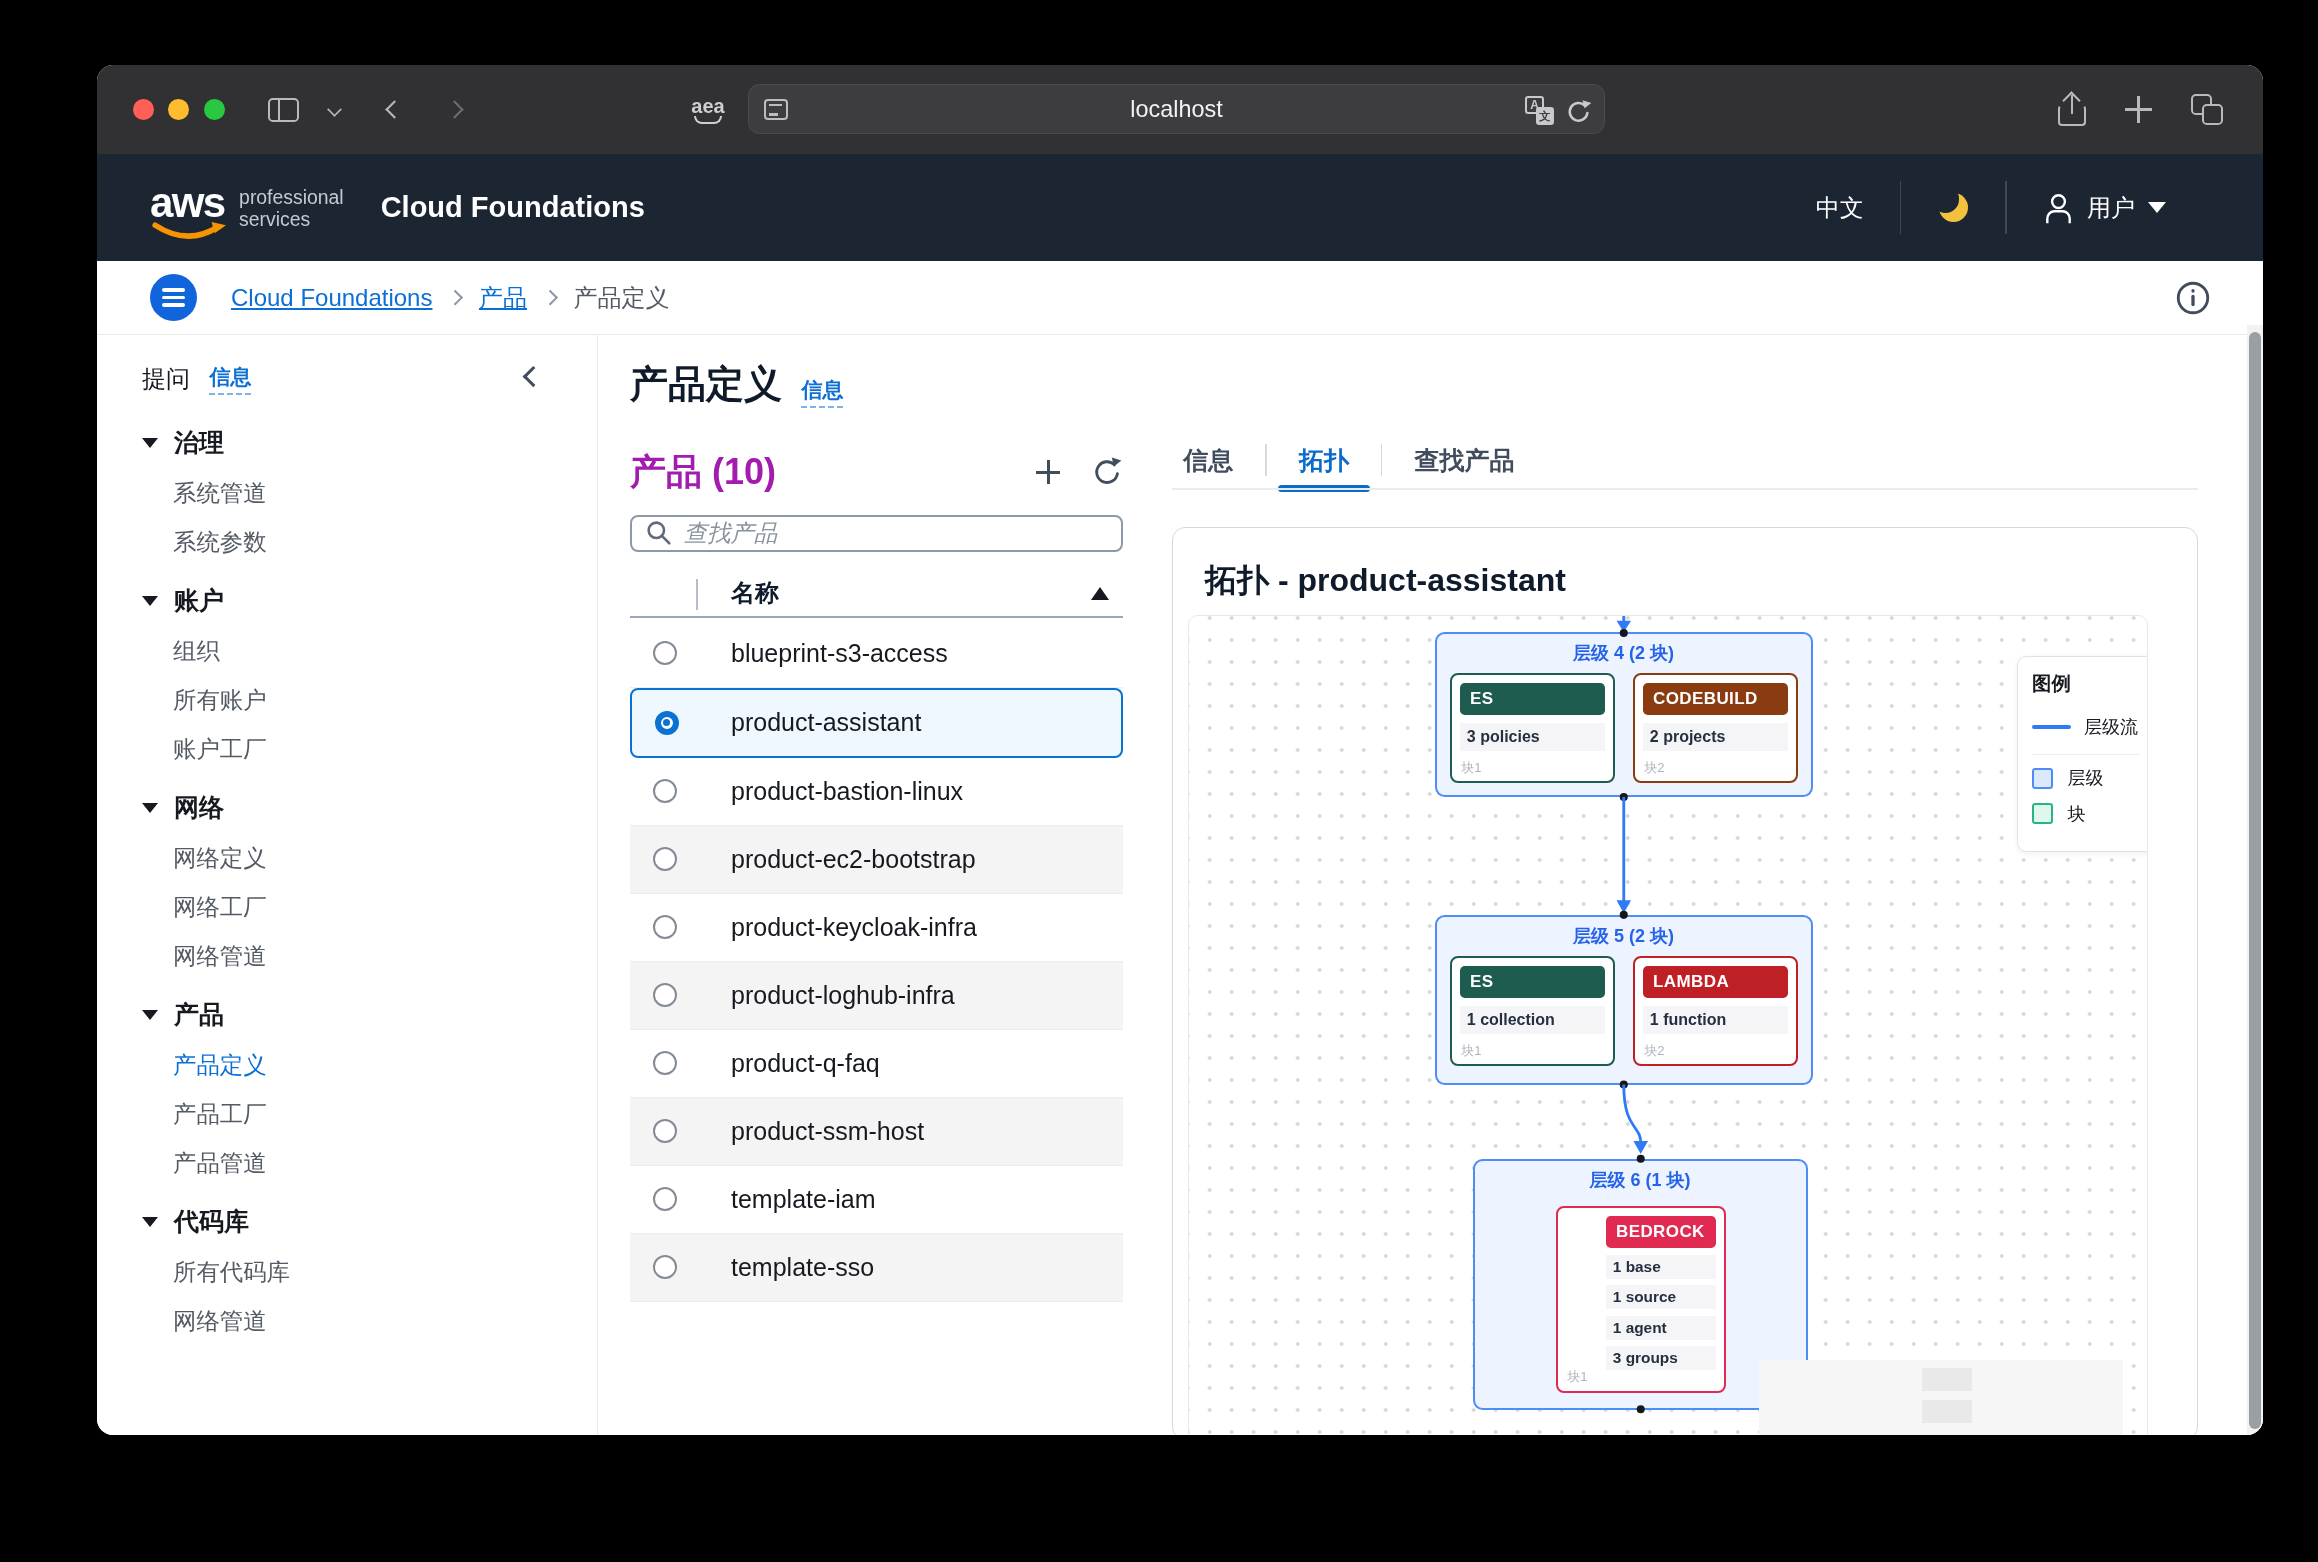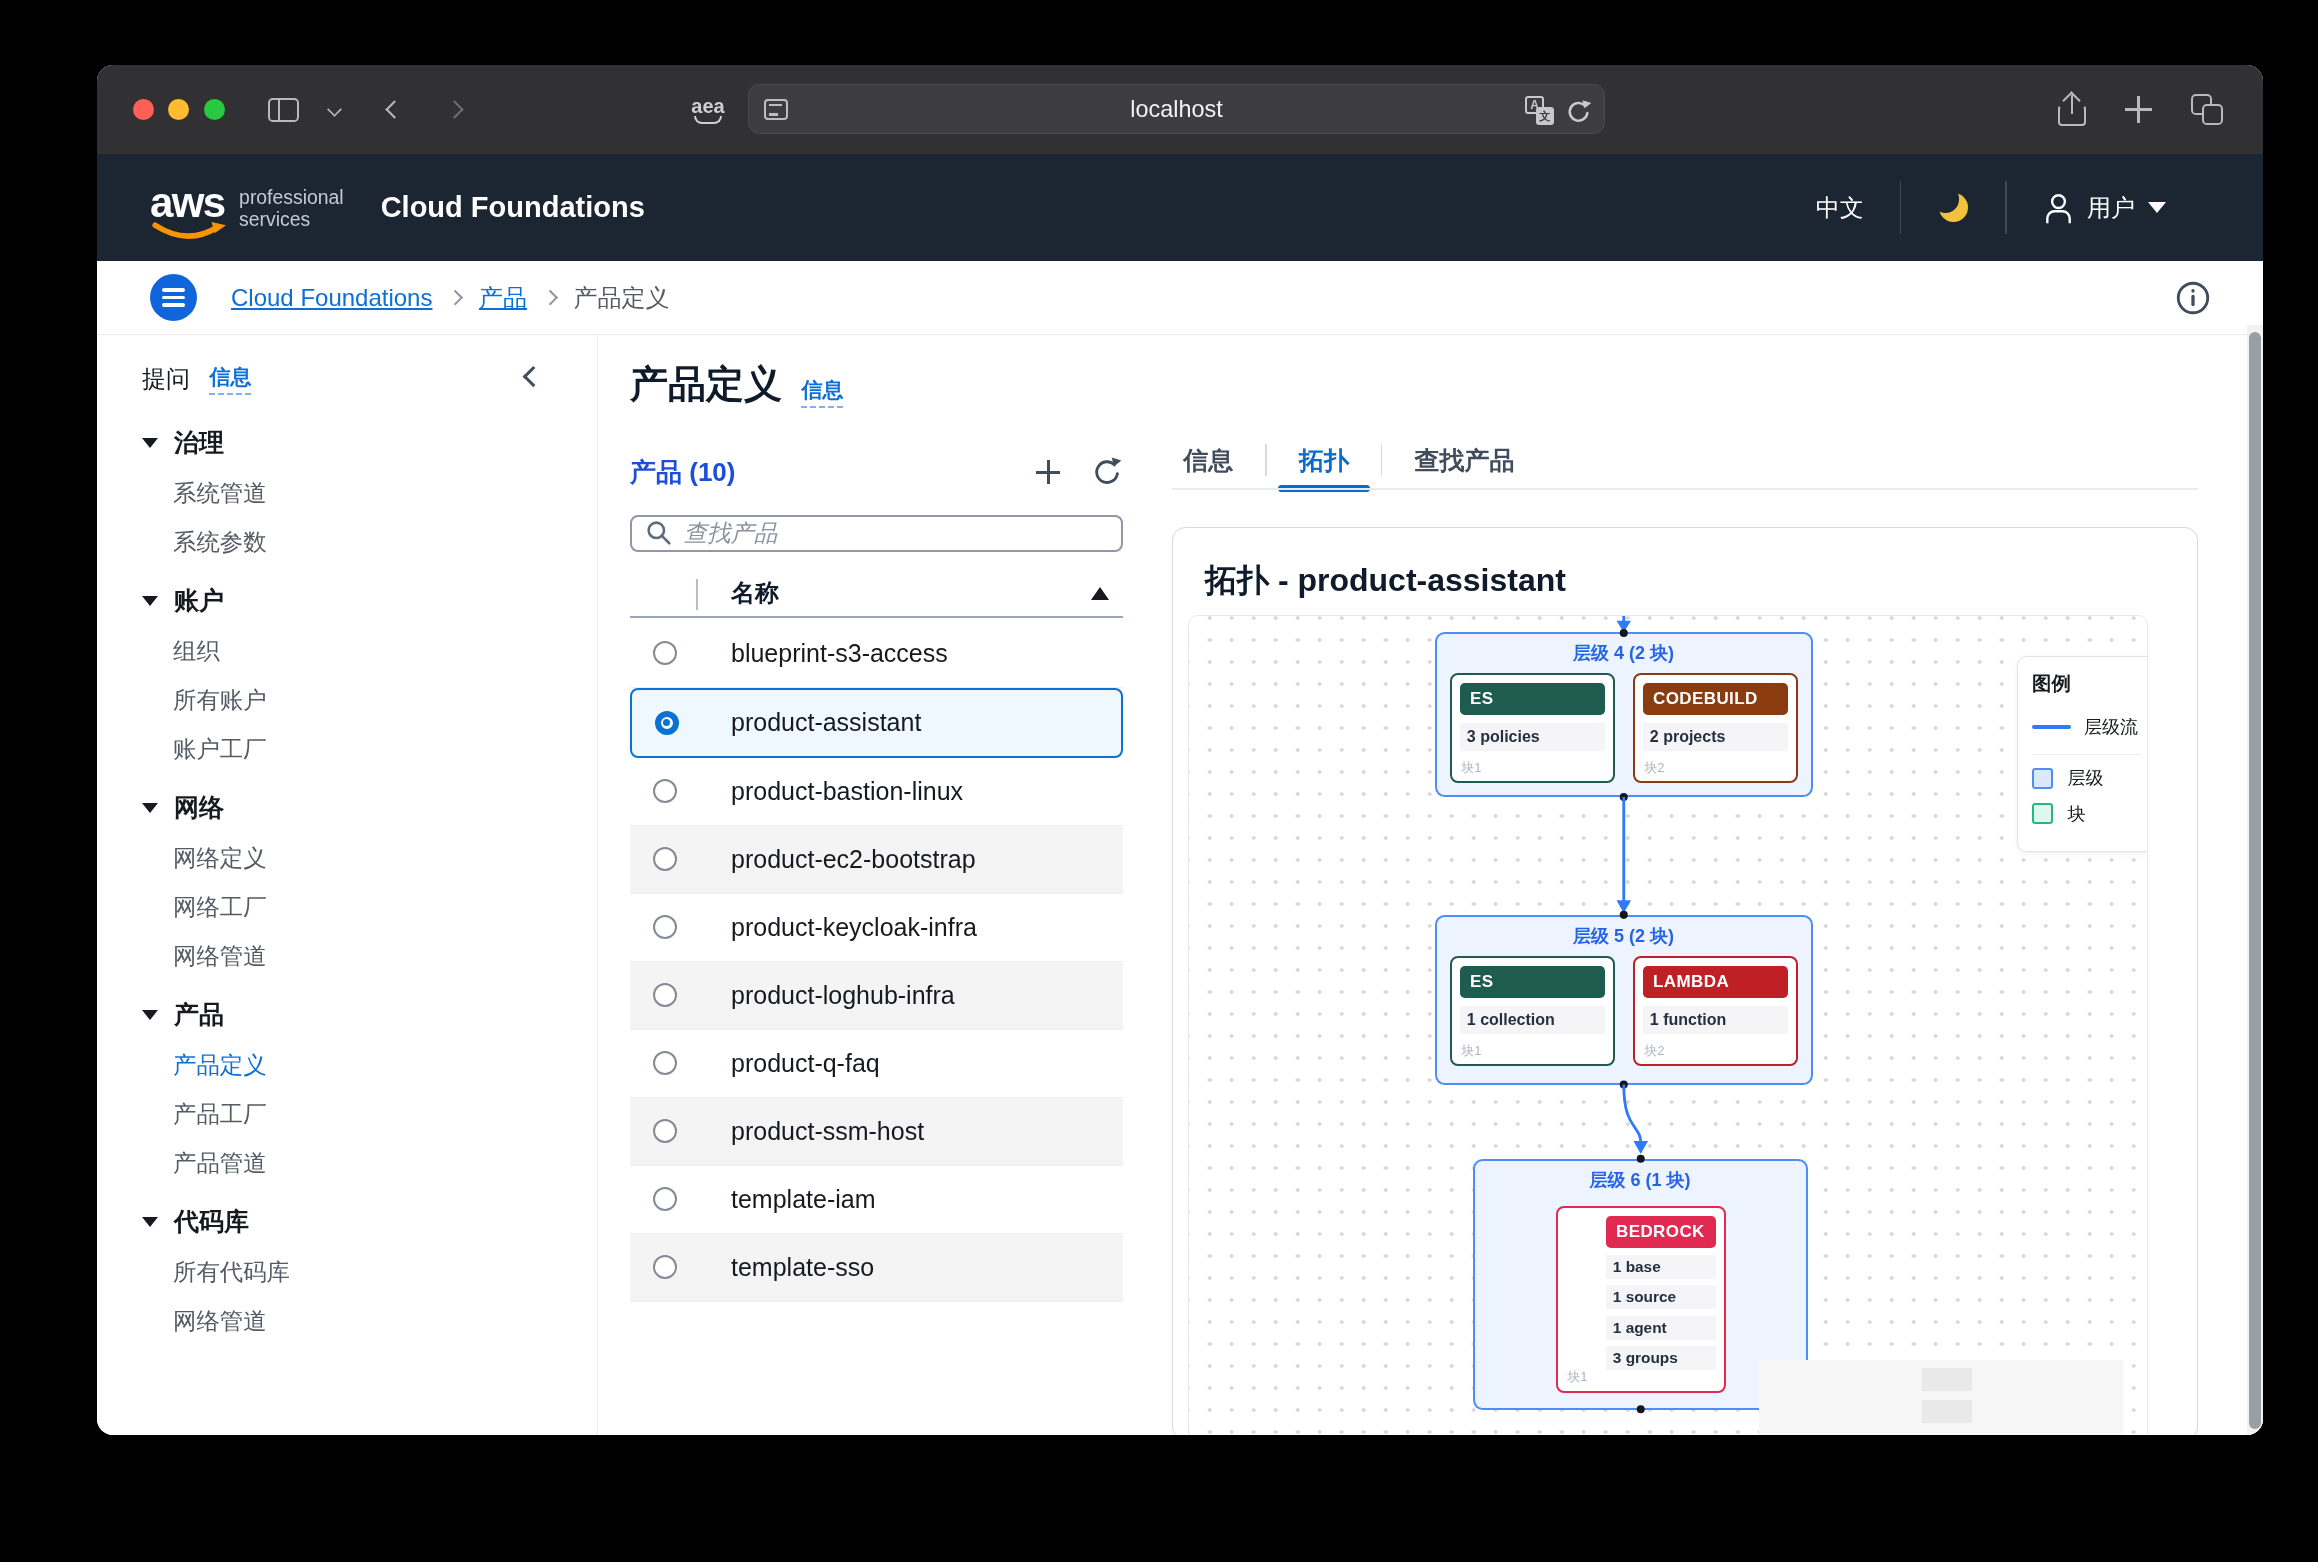--- a/index.html
+++ b/index.html
@@ -94,21 +94,21 @@
   .side-item.active { color:#0c6fd6; }
 
   
   .main { position:relative; flex:1; }
 
   
   .list-col { position:absolute; left:32px; top:0; width:493px; }
   .page-title-row { display:flex; align-items:baseline; margin-top:24px; }
   .page-title { font-size:38px; font-weight:bold; color:#0f1b2a; }
   .list-head { display:flex; align-items:center; margin-top:42px; height:40px; }
-  .list-title { font-size:26px; font-weight:bold; color:#1d4ed8; }
+  .list-title { font-size:36px; font-weight:bold; color:#a21caf; }
   .list-actions { margin-left:auto; display:flex; align-items:center; gap:31px; }
   .plus-dk { position:relative; width:24px; height:24px; }
   .plus-dk:before{ content:""; position:absolute; left:0; right:0; top:11px; height:2.8px; background:#414d5c; }
   .plus-dk:after { content:""; position:absolute; top:0; bottom:0; left:11px; width:2.8px; background:#414d5c; }
   .searchbox { margin-top:22.6px; height:37px; border:2px solid #8d99a8; border-radius:8px; display:flex; align-items:center; padding:0 13px; background:#fff; }
   .searchbox input { border:none; outline:none; flex:1; font-size:23.4px; font-style:italic; color:#16191f; margin-left:11.3px; background:transparent; font-family:inherit; }
   .searchbox input::placeholder { color:#8a93a0; }
   .thead { position:relative; display:flex; align-items:center; height:47px; margin-top:19.4px; border-bottom:2px solid #9ba7b6; }
   .thead .colsep { position:absolute; left:66px; top:8px; width:2px; height:31px; background:#b6bec9; }
   .thead .colname { margin-left:101px; font-size:24px; font-weight:bold; color:#0f1b2a; }

